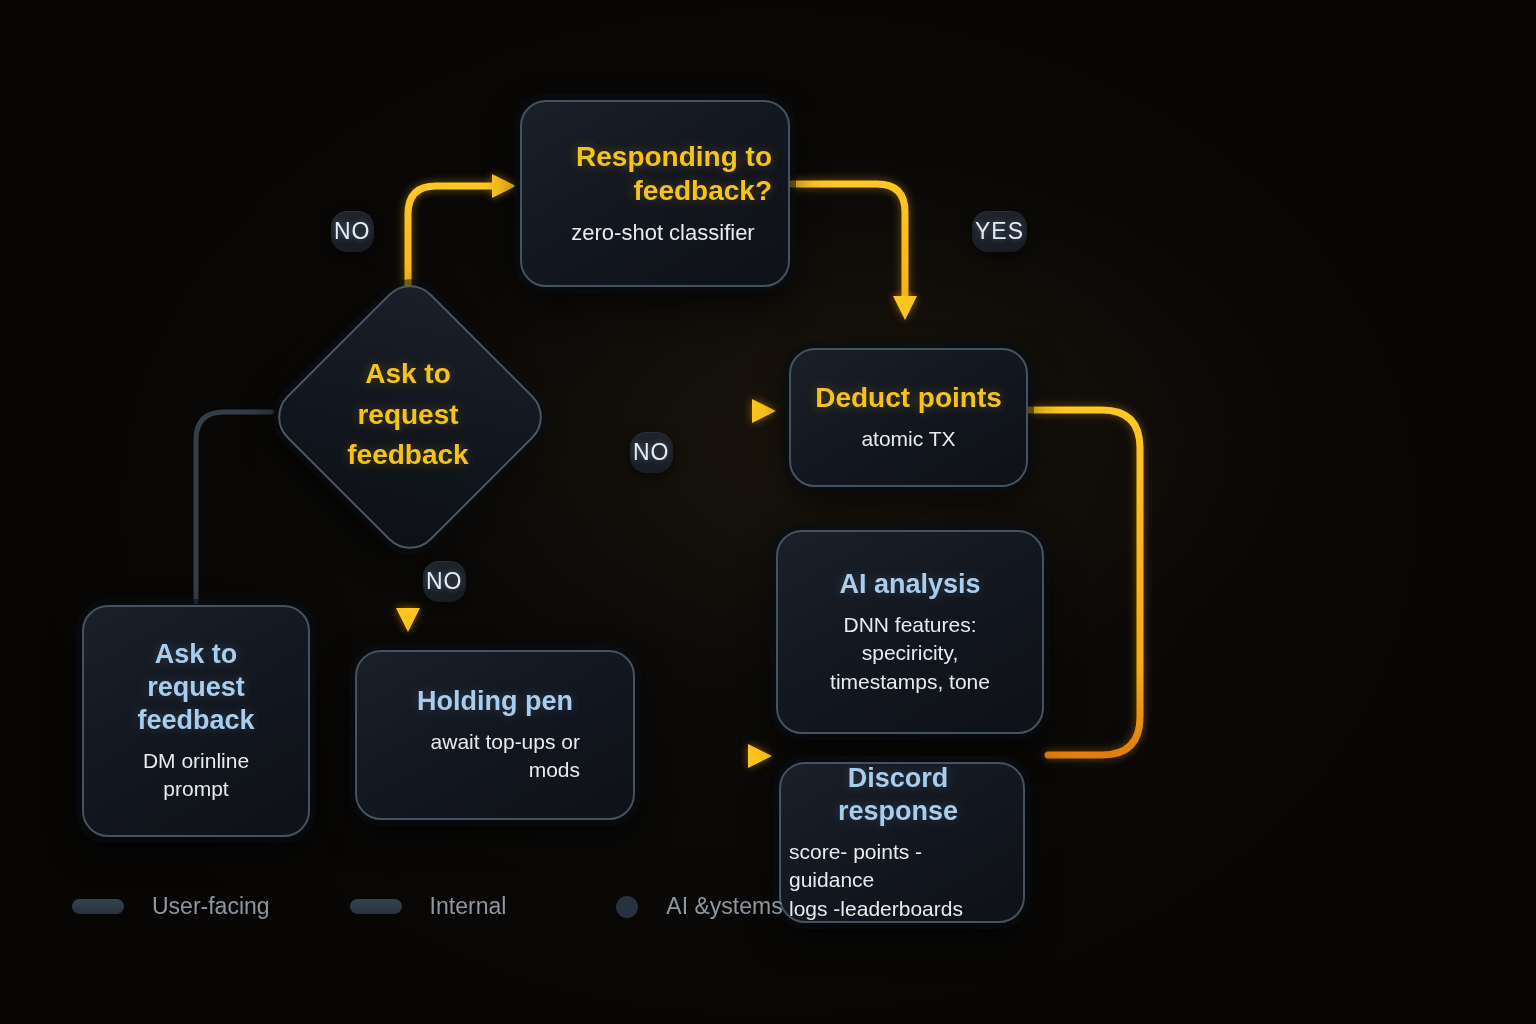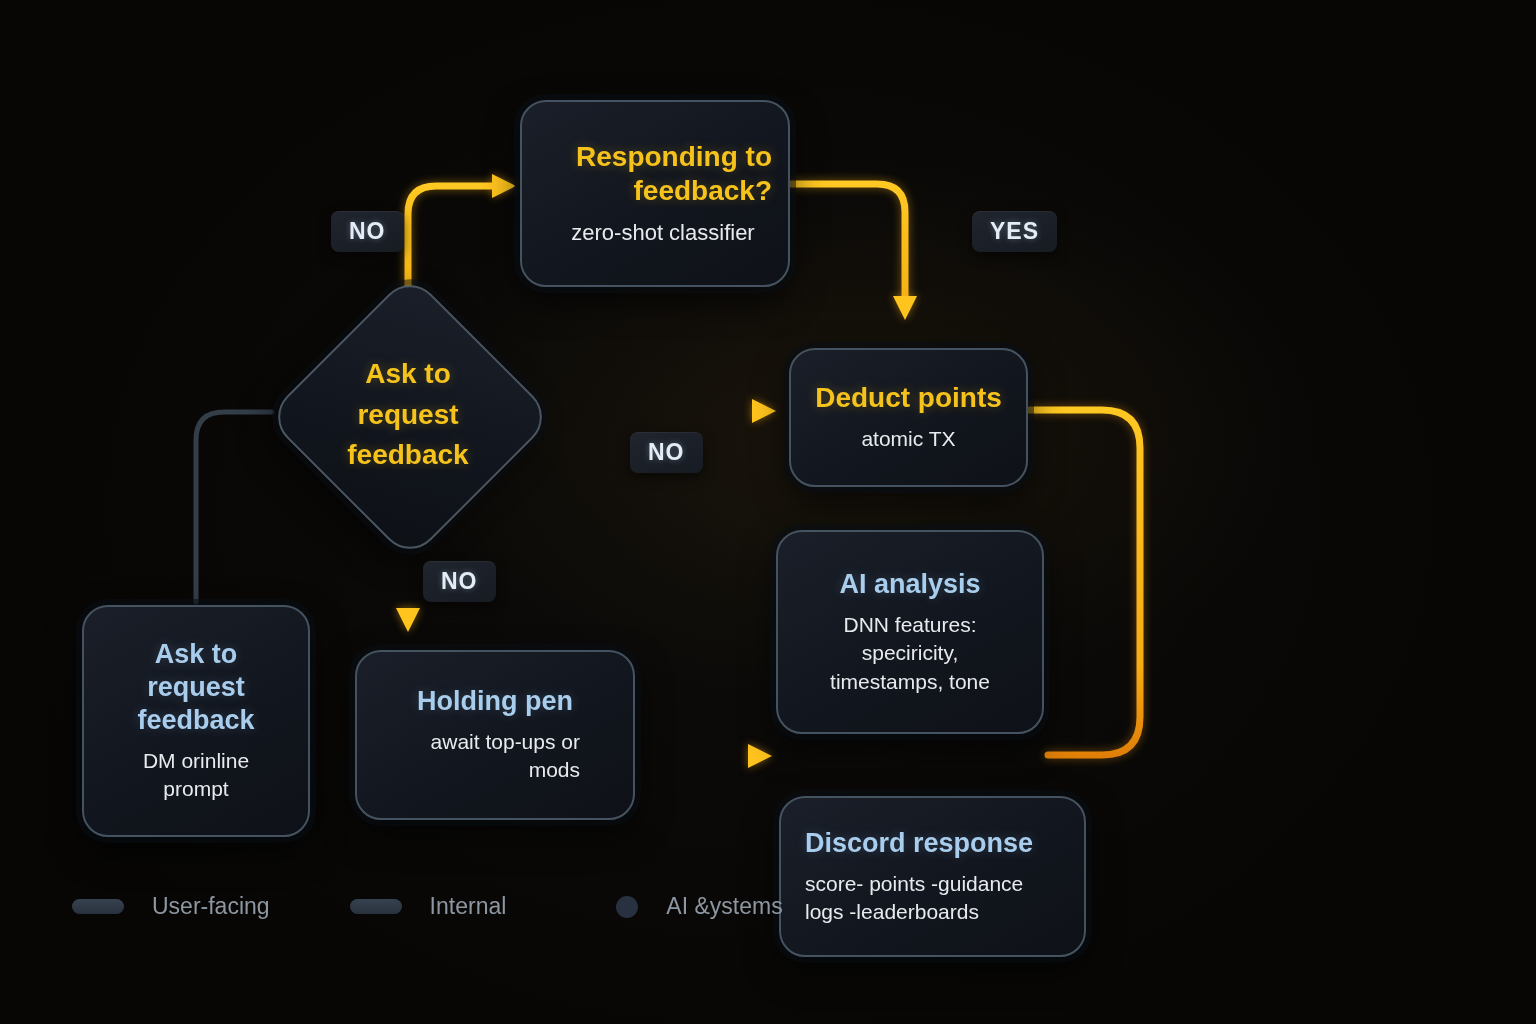--- a/index.html
+++ b/index.html
@@ -44,31 +44,31 @@
   }
   .diamond-label{
     position:absolute;inset:0;display:flex;align-items:center;justify-content:center;
     text-align:center;color:#f6c31c;font-weight:bold;font-size:28px;line-height:1.45;
     text-shadow:0 0 12px rgba(246,195,28,.28);
   }
   
   .chip{
     position:absolute;
     background:linear-gradient(160deg,#20252e,#171b22);
-    border-radius:8px;
-    color:#e4edf6;font-weight:bold;font-size:23px;letter-spacing:1px;
-    padding:7px 18px;
+    border-radius:16px;
+    color:#e4edf6;font-weight:normal;font-size:23px;letter-spacing:1px;
+    padding:7px 3px;
     box-shadow:0 4px 12px rgba(0,0,0,.5), inset 0 1px 0 rgba(255,255,255,.05);
     text-shadow:0 0 6px rgba(190,220,255,.35);
   }
   
   .n-responding{left:520px;top:100px;width:270px;height:187px;}
   .n-deduct{left:789px;top:348px;width:239px;height:139px;}
   .n-ai{left:776px;top:530px;width:268px;height:204px;}
-  .n-discord{left:779px;top:762px;width:307px;height:161px;padding-left:24px;margin-top:34px;}
+  .n-discord{left:779px;top:762px;width:246px;height:161px;padding-left:8px;}
   .n-discord .subtitle{text-align:left;align-self:flex-start;}
   .n-askleft{left:82px;top:605px;width:228px;height:232px;}
   .n-holding{left:355px;top:650px;width:280px;height:170px;}
   .n-askleft .title, .n-holding .title, .n-ai .title, .n-discord .title{font-size:27px;}
   .n-responding .subtitle{font-size:22px;margin-left:16px;}
   
   .legend{position:absolute;left:72px;top:893px;display:flex;align-items:center;color:#8d97a2;font-size:23px;}
   .legend .item{display:flex;align-items:center;}
   .legend .pill{width:52px;height:15px;border-radius:8px;background:linear-gradient(180deg,#36424f,#28323e);margin-right:28px;}
   .legend .dot{width:22px;height:22px;border-radius:50%;background:#27313f;margin-right:28px;}

